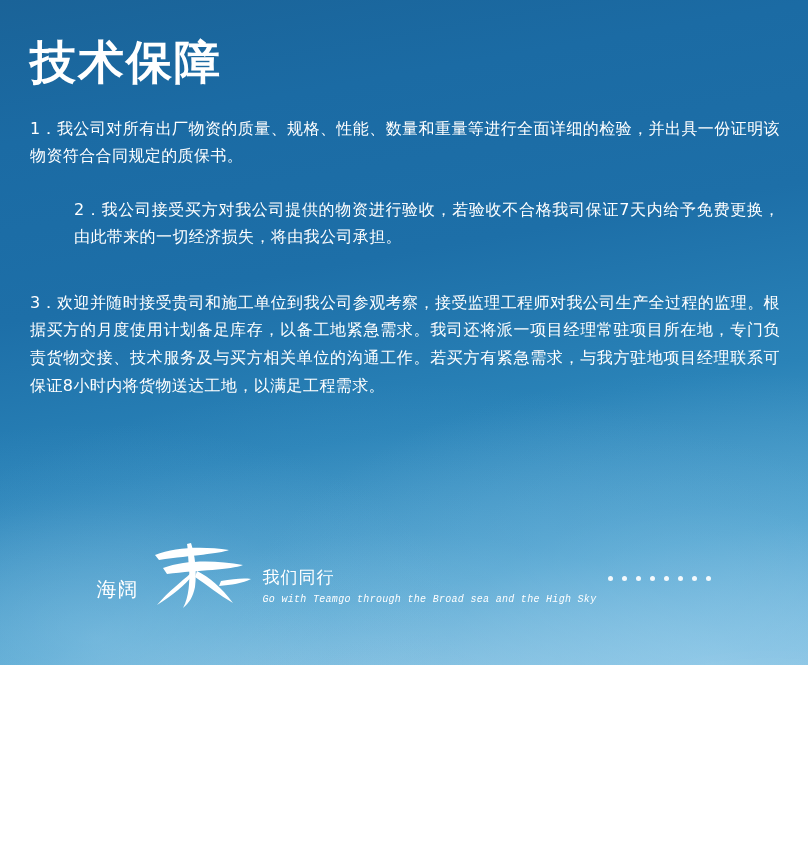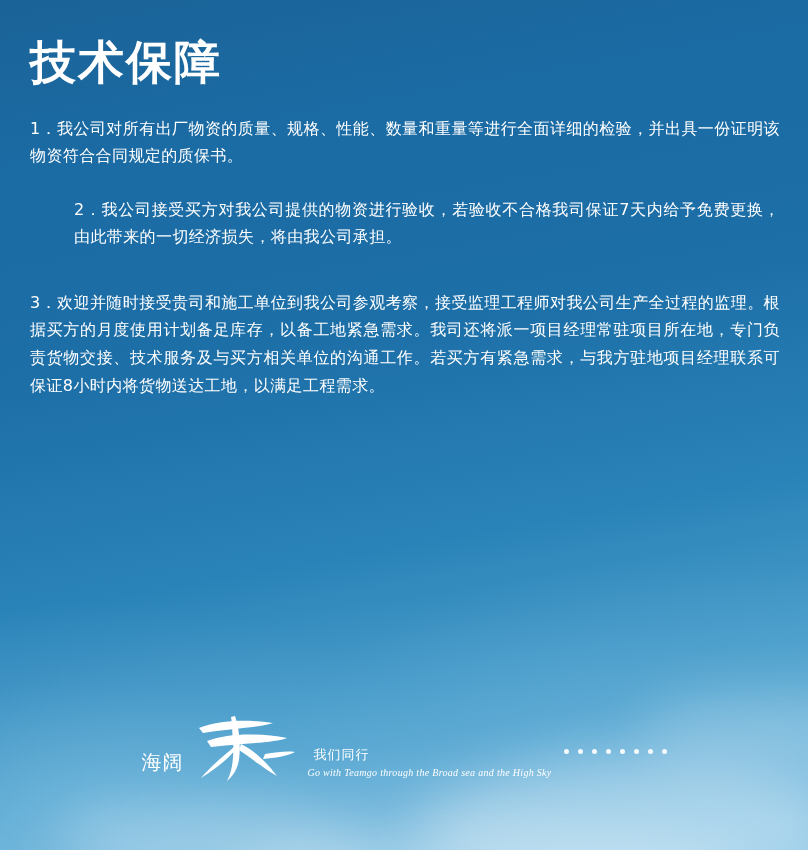--- a/index.html
+++ b/index.html
@@ -9,21 +9,21 @@
   body {
     width: 808px;
     height: 850px;
     overflow: hidden;
     font-family: "DejaVu Sans", "Liberation Sans", sans-serif;
   }
 
   #slide {
     position: relative;
     width: 808px;
-    height: 850px;
+    height: 665px;
     background:
       radial-gradient(ellipse 700px 420px at 88% 100%, rgba(150,205,235,0.55) 0%, rgba(120,185,225,0.25) 38%, rgba(25,90,150,0.0) 70%),
       radial-gradient(ellipse 520px 300px at 12% 96%, rgba(160,210,238,0.38) 0%, rgba(120,185,225,0.12) 45%, rgba(25,90,150,0.0) 72%),
       radial-gradient(ellipse 900px 560px at 50% 118%, rgba(195,228,244,0.55) 0%, rgba(120,185,225,0.18) 45%, rgba(20,85,145,0.0) 72%),
       linear-gradient(170deg, #1a6398 0%, #1b6ba4 18%, #1d6fa8 40%, #2a83b8 62%, #4ea2cd 82%, #8fc7e4 100%);
     overflow: hidden;
   }
 
   
   .cloud {
@@ -65,21 +65,21 @@
     font-family: "DejaVu Sans", "Liberation Sans", sans-serif;
   }
   p.para.p2 { margin-bottom: 38px; margin-left: 44px; }
   p.para.p3 { margin-bottom: 8px; }
 
   
   .footer {
     position: absolute;
     left: 0;
     right: 0;
-    bottom: 66px;
+    bottom: 54px;
     z-index: 3;
     display: flex;
     justify-content: center;
     align-items: flex-end;
     gap: 8px;
   }
   .footer-inner {
     display: flex;
     align-items: flex-end;
     gap: 6px;
@@ -99,33 +99,32 @@
   }
   .logo-mark svg { display: block; }
   .logo-right {
     display: flex;
     flex-direction: column;
     align-items: flex-start;
     padding-bottom: 6px;
   }
   .logo-cn-right {
     color: #ffffff;
-    font-size: 13px;
+    font-size: 17px;
     letter-spacing: 1px;
     line-height: 1.1;
-    font-family: Liberation Sans, sans-serif;
-    margin-left: 6px;
+    font-family: Liberation Mono, monospace;
   }
   .logo-en {
     color: #ffffff;
     font-size: 10px;
     letter-spacing: 0.3px;
     margin-top: 5px;
     white-space: nowrap;
-    font-family: Liberation Serif, serif;
+    font-family: Liberation Mono, monospace;
     font-style: italic;
   }
   .dots {
     display: flex;
     align-items: center;
     gap: 9px;
     padding-bottom: 30px;
     margin-left: 6px;
   }
   .dots i {

